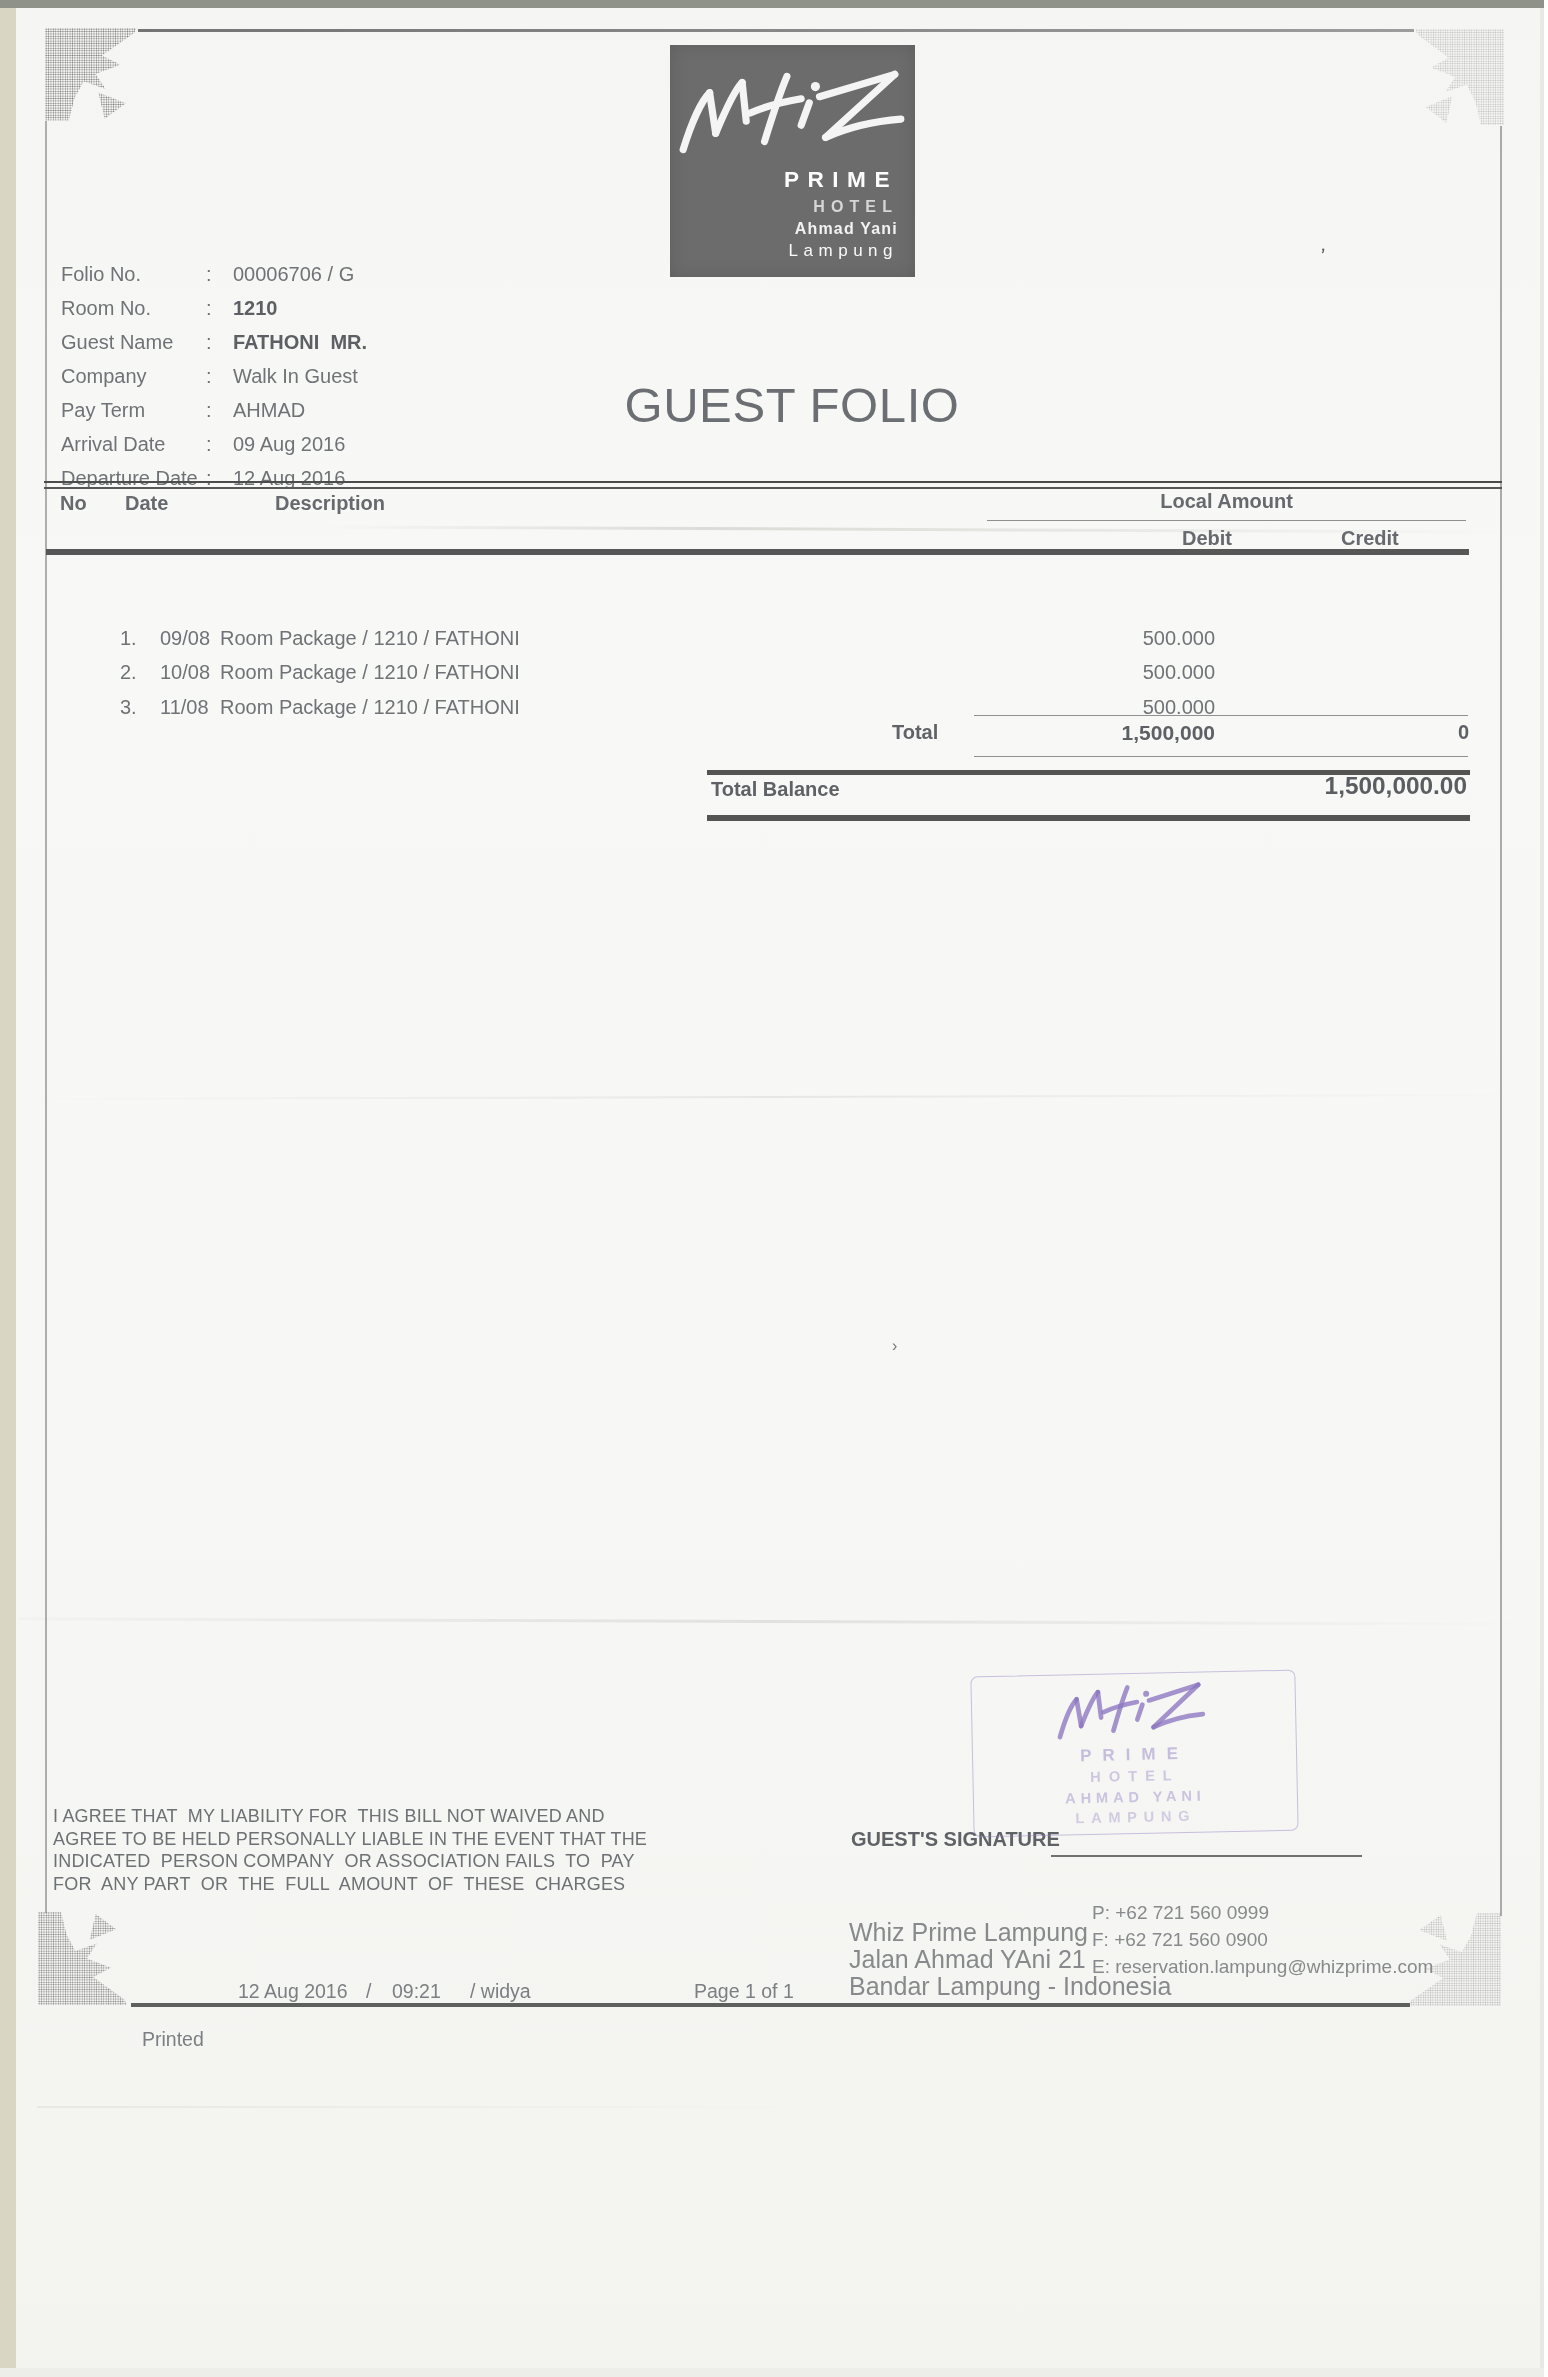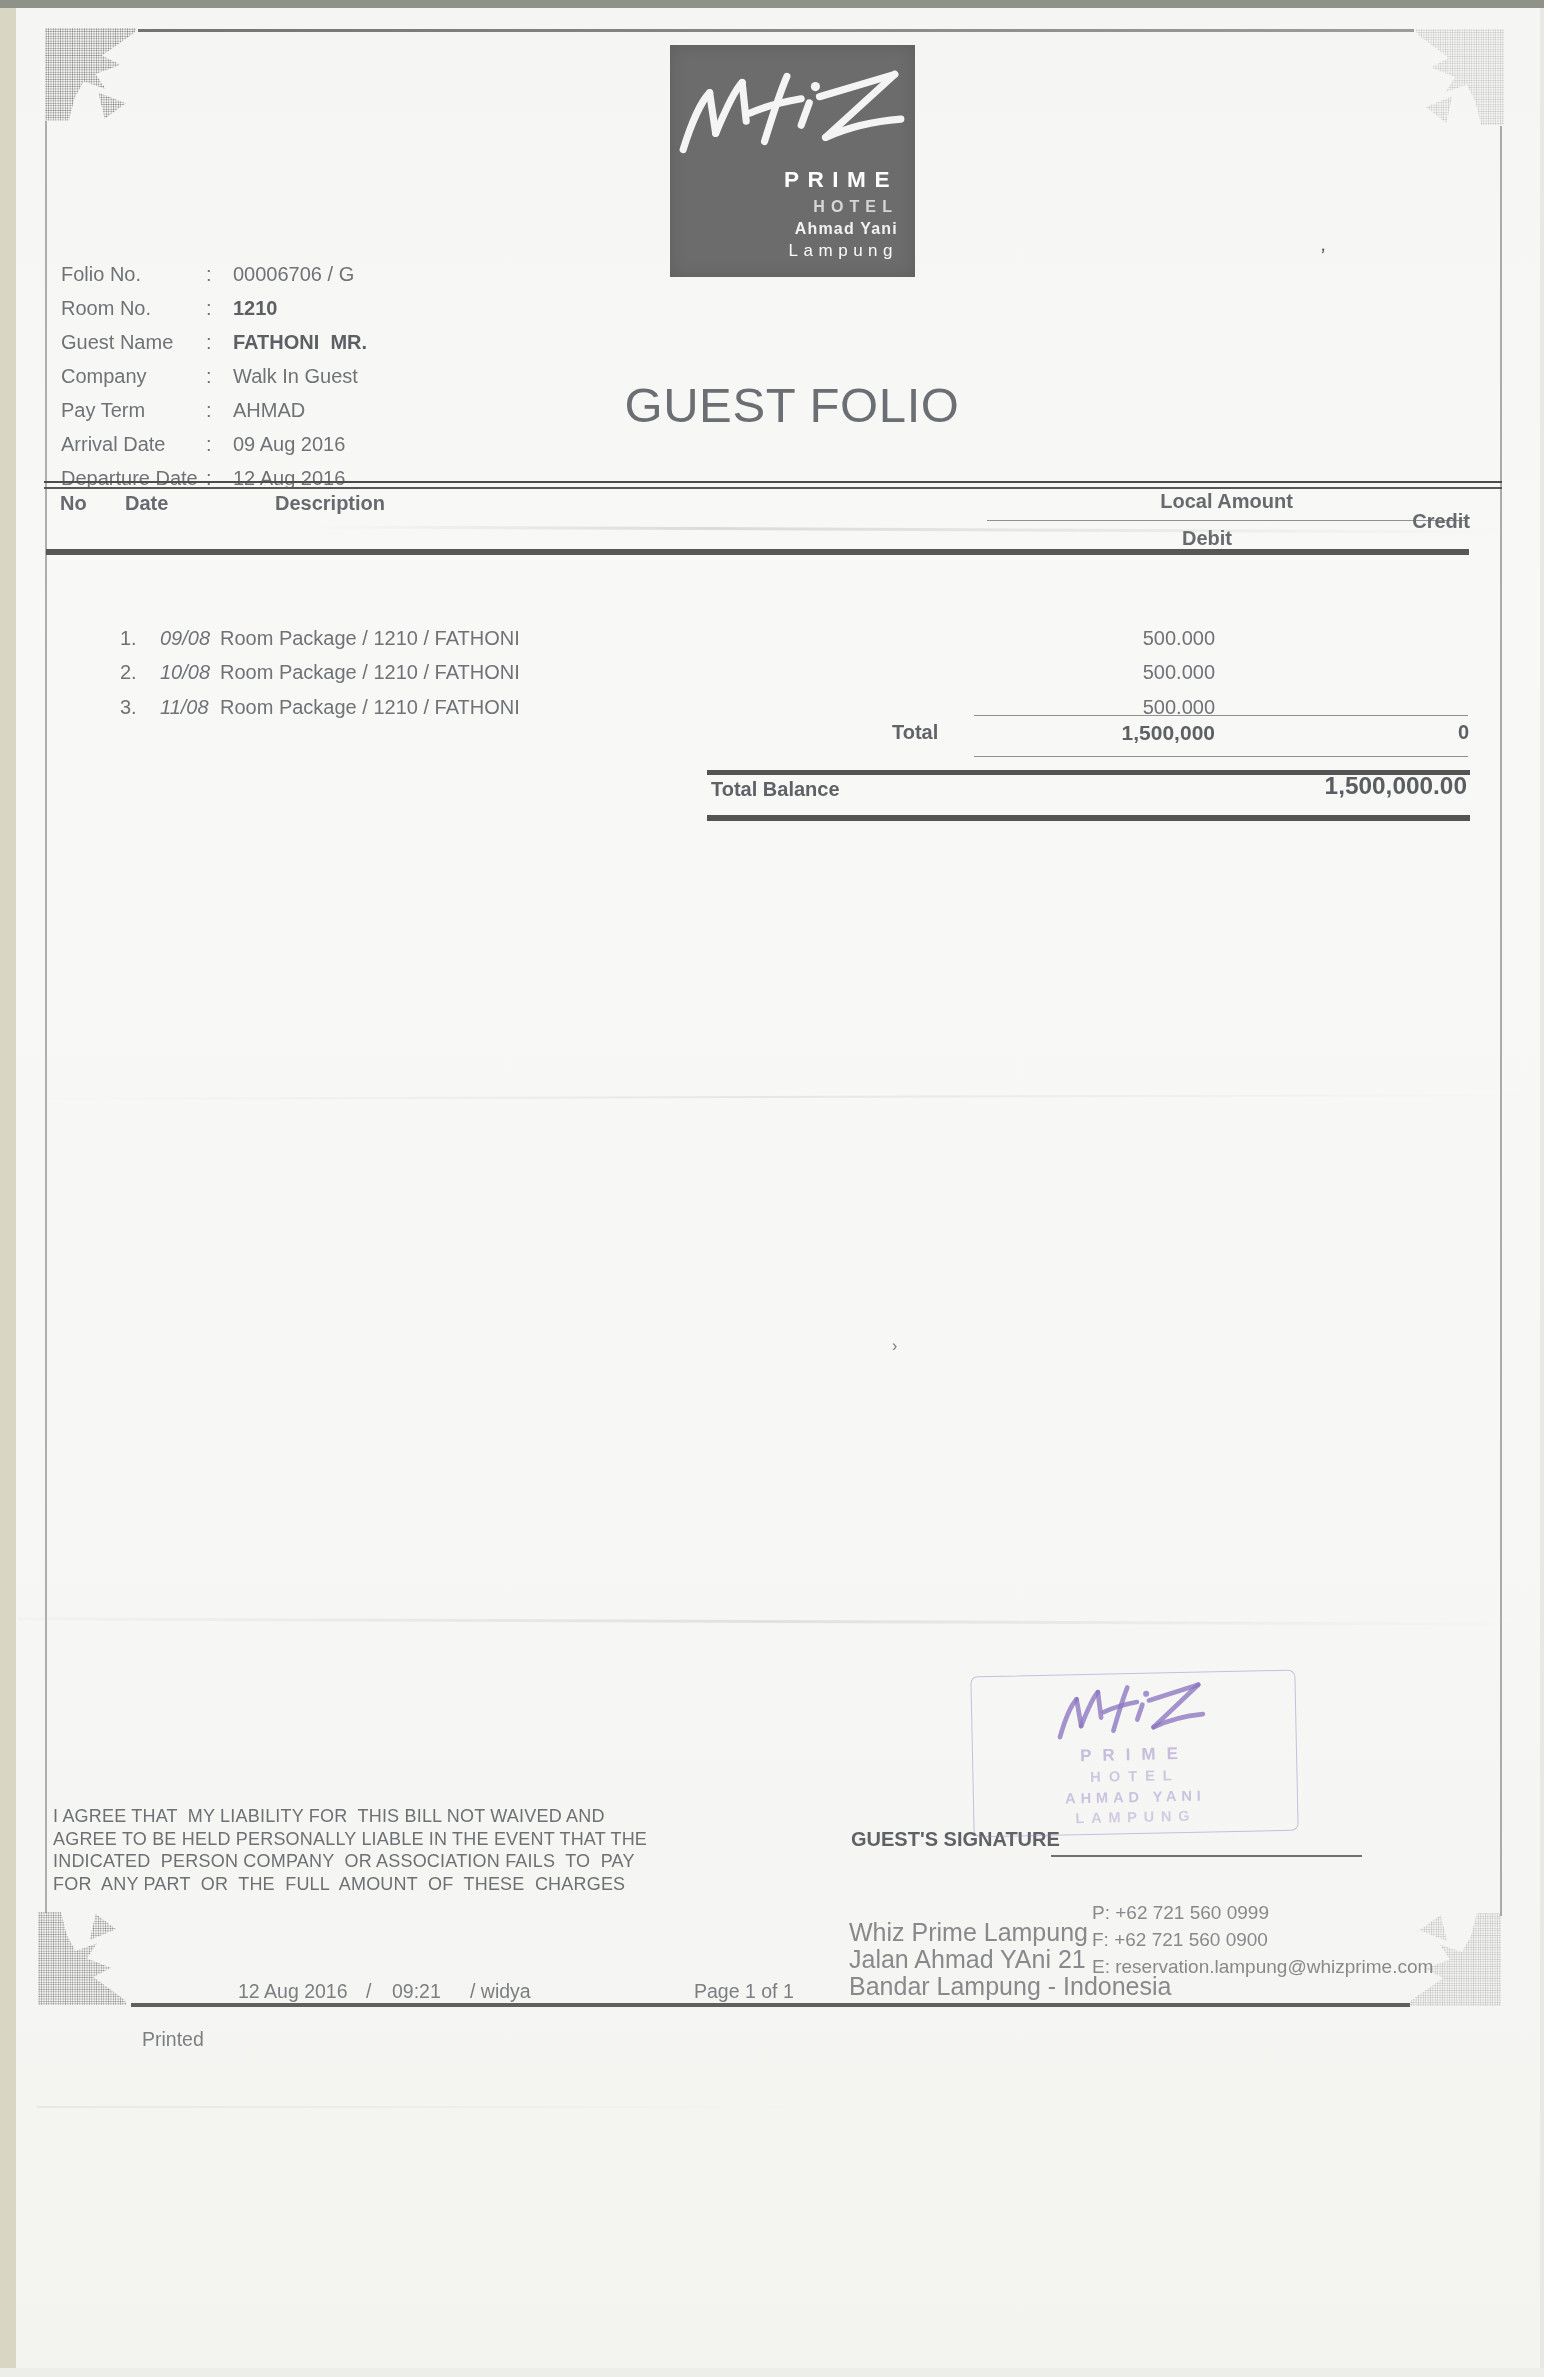--- a/index.html
+++ b/index.html
@@ -52,26 +52,26 @@
 
   .rule-double{position:absolute;left:44px;top:481px;width:1458px;height:8px;border-top:2.4px solid #4c4c4c;border-bottom:2.4px solid #565656;box-sizing:border-box;}
 
   .bold-hdr{font-weight:bold;color:#66696d;font-size:20px;position:absolute;white-space:nowrap;}
   .hdr-no{left:60px;top:492px;}
   .hdr-date{left:125px;top:492px;}
   .hdr-desc{left:275px;top:492px;}
   .hdr-local{left:987px;top:490px;width:479px;text-align:center;}
   .hdr-underline{position:absolute;left:987px;top:520px;width:479px;height:1.2px;background:#8f8f8f;}
   .hdr-debit{left:1055px;top:527px;width:177px;text-align:right;}
-  .hdr-credit{left:1341px;top:510px;width:129px;text-align:right;}
+  .hdr-credit{left:1341px;top:527px;width:129px;}
   .rule-thick1{position:absolute;left:46px;top:549px;width:1423px;height:5.5px;background:#575757;}
 
   .trow{position:absolute;left:0;top:0;width:1548px;font-size:20px;color:#6f7276;}
   .c-no{position:absolute;left:120px;width:24.4px;}
-  .c-date{position:absolute;left:139px;padding-left:21px;font-style:italic;}
+  .c-date{position:absolute;left:139px;padding-left:21px;}
   .c-desc{position:absolute;left:220px;white-space:nowrap;}
   .c-debit{position:absolute;left:1037px;width:178px;text-align:right;}
   .c-credit{position:absolute;left:1341px;width:128px;text-align:right;}
   .row-1{top:627px;} .row-2{top:661px;} .row-3{top:696px;}
 
   .line-thin{position:absolute;left:974px;width:494px;height:1.2px;background:#909090;}
   .lt-top{top:715px;} .lt-bottom{top:756px;}
   .total-label{position:absolute;left:892px;top:721px;font-size:20px;font-weight:bold;color:#606368;}
   .total-debit{position:absolute;left:1037px;top:721px;width:178px;text-align:right;font-size:21px;font-weight:bold;color:#5d6064;}
   .total-credit{position:absolute;left:1341px;top:721px;width:128px;text-align:right;font-size:20px;font-weight:bold;color:#5d6064;}

